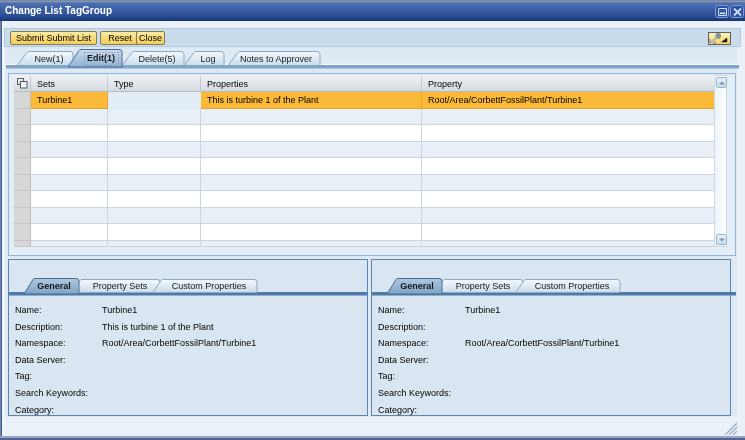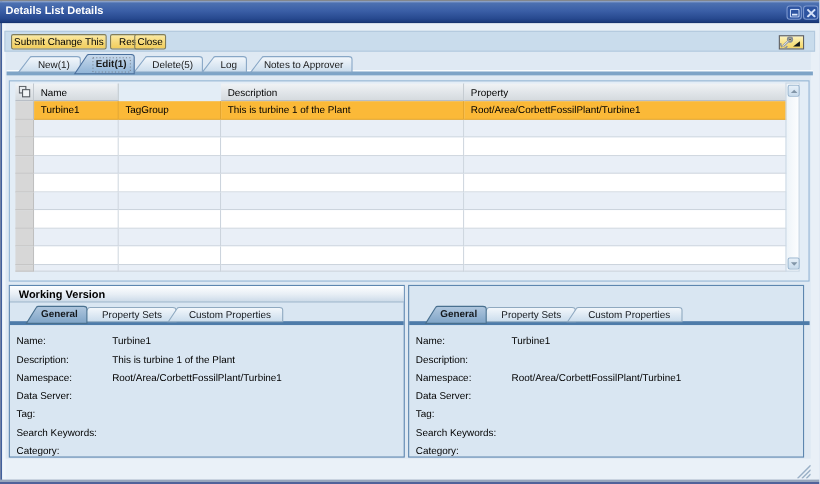--- a/index.html
+++ b/index.html
@@ -47,38 +47,38 @@
 </head>
 <body>
 <div class="abs" id="topstrip"></div>
 <div class="abs" id="botstrip"></div>
 <div class="abs" id="frameL"></div>
 <div class="abs" id="frameHL"></div>
 <div class="abs" id="rightstrip"></div>
 <div class="abs" id="frameB"></div>
 
 <div class="abs" id="title">
-  <div class="txt">Details List Details</div>
+  <div class="txt">Change List TagGroup</div>
   <div class="tbtn" id="btnMax">
     <svg width="9" height="8" viewBox="0 0 9 8">
         <rect x="0.5" y="0.5" width="8" height="7" rx="1" fill="none" stroke="#c9daf6" stroke-width="1.2"></rect>
         <rect x="2" y="4.5" width="5" height="1.6" fill="#dfe9fb"></rect>
       </svg>
   </div>
   <div class="tbtn" id="btnClose">
     <svg width="9" height="8" viewBox="0 0 9 8">
         <path d="M1 0.5 L8 7.5 M8 0.5 L1 7.5" stroke="#d4e0f8" stroke-width="1.8"></path>
       </svg>
   </div>
 </div>
 
 <div class="abs" id="tbar">
-  <div class="ybtn" style="left:5px;width:87px">Submit Change This</div>
+  <div class="ybtn" style="left:5px;width:87px">Submit Submit List</div>
   <div class="ybtn" style="left:95px;width:40px">Reset</div>
-  <div class="ybtn" style="left:117px;width:29px">Close</div>
+  <div class="ybtn" style="left:131px;width:29px">Close</div>
   <div id="wrench">
     <svg width="21" height="11" viewBox="0 0 21 11">
       <circle cx="9.2" cy="2.9" r="2" fill="none" stroke="#878d95" stroke-width="1.7"></circle>
       <circle cx="9.2" cy="2.9" r="0.8" fill="#3c4046"></circle>
       <line x1="2.8" y1="9" x2="7.7" y2="4.4" stroke="#9aa0a8" stroke-width="2.2"></line>
       <line x1="3" y1="8.6" x2="7.7" y2="4.2" stroke="#e6e9ed" stroke-width="0.8"></line>
       <path d="M0.8 6.2 Q0.4 8.6 2.2 9.8 M3.9 10.8 Q6 11 6.6 8.8" fill="none" stroke="#8d939b" stroke-width="1.4"></path>
       <path d="M12 9.3 L18.2 9.3 L18.2 4.6 Z" fill="#15181c"></path>
     </svg>
   </div>
@@ -120,29 +120,29 @@
 
 <div class="abs" id="tablepanel">
   <div id="grid">
 
     <div class="hcell" style="left:0;width:17px">
       <svg width="11" height="11" viewBox="0 0 11 11" style="margin:2px 0 0 -3px">
         <rect x="0.5" y="0.5" width="6" height="6" fill="none" stroke="#565b61"></rect>
         <rect x="3.5" y="3.5" width="6.5" height="6.5" fill="#f2f5f7" stroke="#565b61"></rect>
       </svg>
     </div>
-    <div class="hcell" style="left:17px;width:77px">Name</div>
-    <div class="hcell" style="left:187px;width:221px">Description</div>
+    <div class="hcell" style="left:17px;width:77px">Sets</div>
+    <div class="hcell" style="left:94px;width:93px">Type</div>
+    <div class="hcell" style="left:187px;width:221px">Properties</div>
     <div class="hcell" style="left:408px;width:293px;border-right:none">Property</div>
   </div>
   <div id="rows" style="position: absolute; left: 5px; top: 2px; width: 701px; height: 171px;">
       <div class="row" style="top:16px;height:16.55px">
         <div class="cell" style="left:0px;width:17px;background:#d7d7d7;border-right:1px solid #bfbfbf;border-bottom:1px solid #c6c6c6;"></div>
         <div class="cell" style="left:17px;width:77px;background:#fbb938;border-right:1px solid #e3a52f;border-bottom:1px solid #e3a52f;">Turbine1</div>
-        <div class="cell" style="left:94px;width:93px;background:#fbb938;border-right:1px solid #e3a52f;border-bottom:1px solid #e3a52f;">TagGroup</div>
         <div class="cell" style="left:187px;width:221px;background:#fbb938;border-right:1px solid #e3a52f;border-bottom:1px solid #e3a52f;">This is turbine 1 of the Plant</div>
         <div class="cell" style="left:408px;width:293px;background:#fbb938;border-right:1px solid #e3a52f;border-bottom:1px solid #e3a52f;border-right:none;">Root/Area/CorbettFossilPlant/Turbine1</div>
       </div>
       <div class="row" style="top:32.55px;height:16.55px">
         <div class="cell" style="left:0px;width:17px;background:#d7d7d7;border-right:1px solid #bfbfbf;border-bottom:1px solid #c6c6c6;"></div>
         <div class="cell" style="left:17px;width:77px;background:#e9eff7;"></div>
         <div class="cell" style="left:94px;width:93px;background:#e9eff7;"></div>
         <div class="cell" style="left:187px;width:221px;background:#e9eff7;"></div>
         <div class="cell" style="left:408px;width:293px;background:#e9eff7;border-right:none;"></div>
       </div>
@@ -211,21 +211,20 @@
       </div>
     <div class="sbtn" style="bottom:1px;left:1px">
         <svg width="6" height="4" viewBox="0 0 6 4">
           <path d="M0 0.5 L3 3.5 L6 0.5 Z" fill="#8296a8"></path>
         </svg>
       </div>
   </div>
 </div>
 
 <div class="vpanel" style="left:8px" id="wv">
-  <div class="vhead">Working Version</div>
 <div class="flabel" style="top: 45px;">Name:</div>
     <div class="fval" style="left: 93px; top: 45px;">Turbine1</div>
     <div class="flabel" style="top: 61.6px;">Description:</div>
     <div class="fval" style="left: 93px; top: 61.6px;">This is turbine 1 of the Plant</div>
     <div class="flabel" style="top: 78.2px;">Namespace:</div>
     <div class="fval" style="left: 93px; top: 78.2px;">Root/Area/CorbettFossilPlant/Turbine1</div>
     <div class="flabel" style="top: 94.8px;">Data Server:</div>
     <div class="flabel" style="top: 111.4px;">Tag:</div>
     <div class="flabel" style="top: 128px;">Search Keywords:</div>
     <div class="flabel" style="top: 144.6px;">Category:</div>

